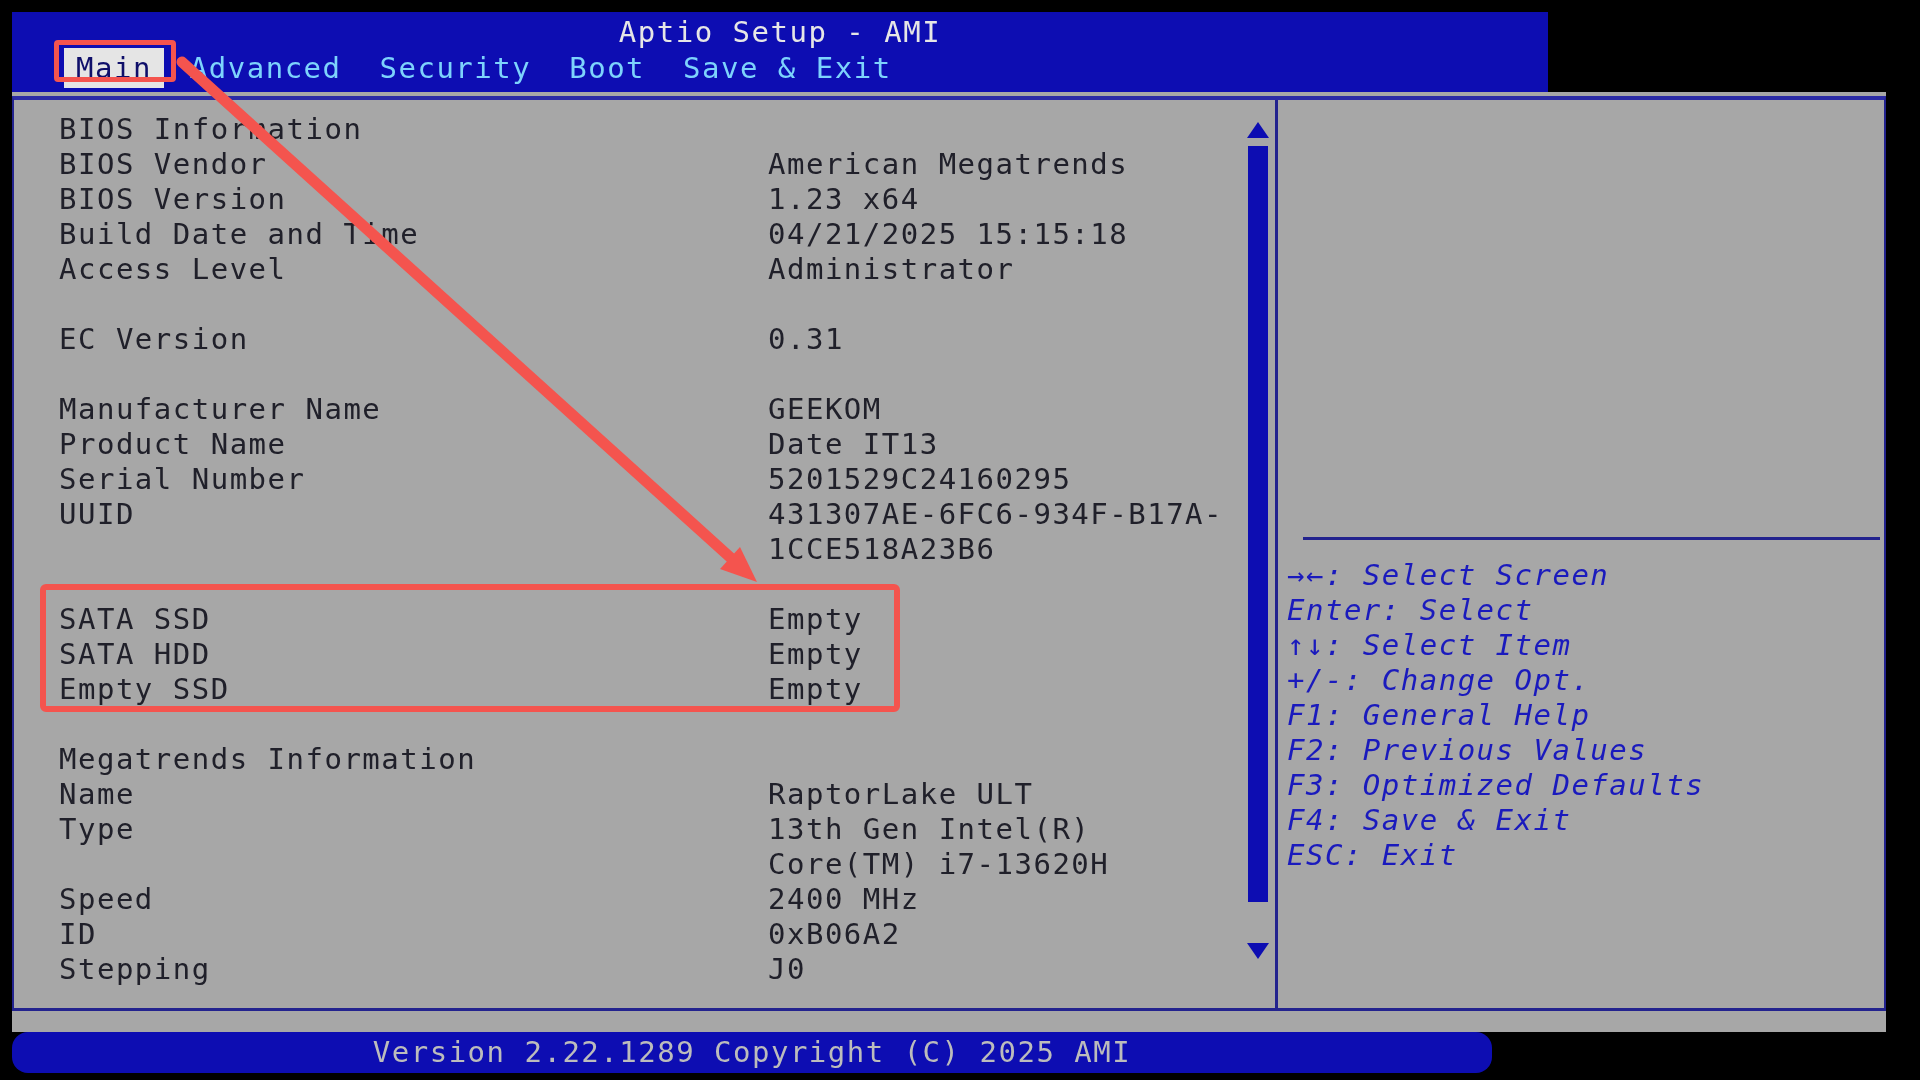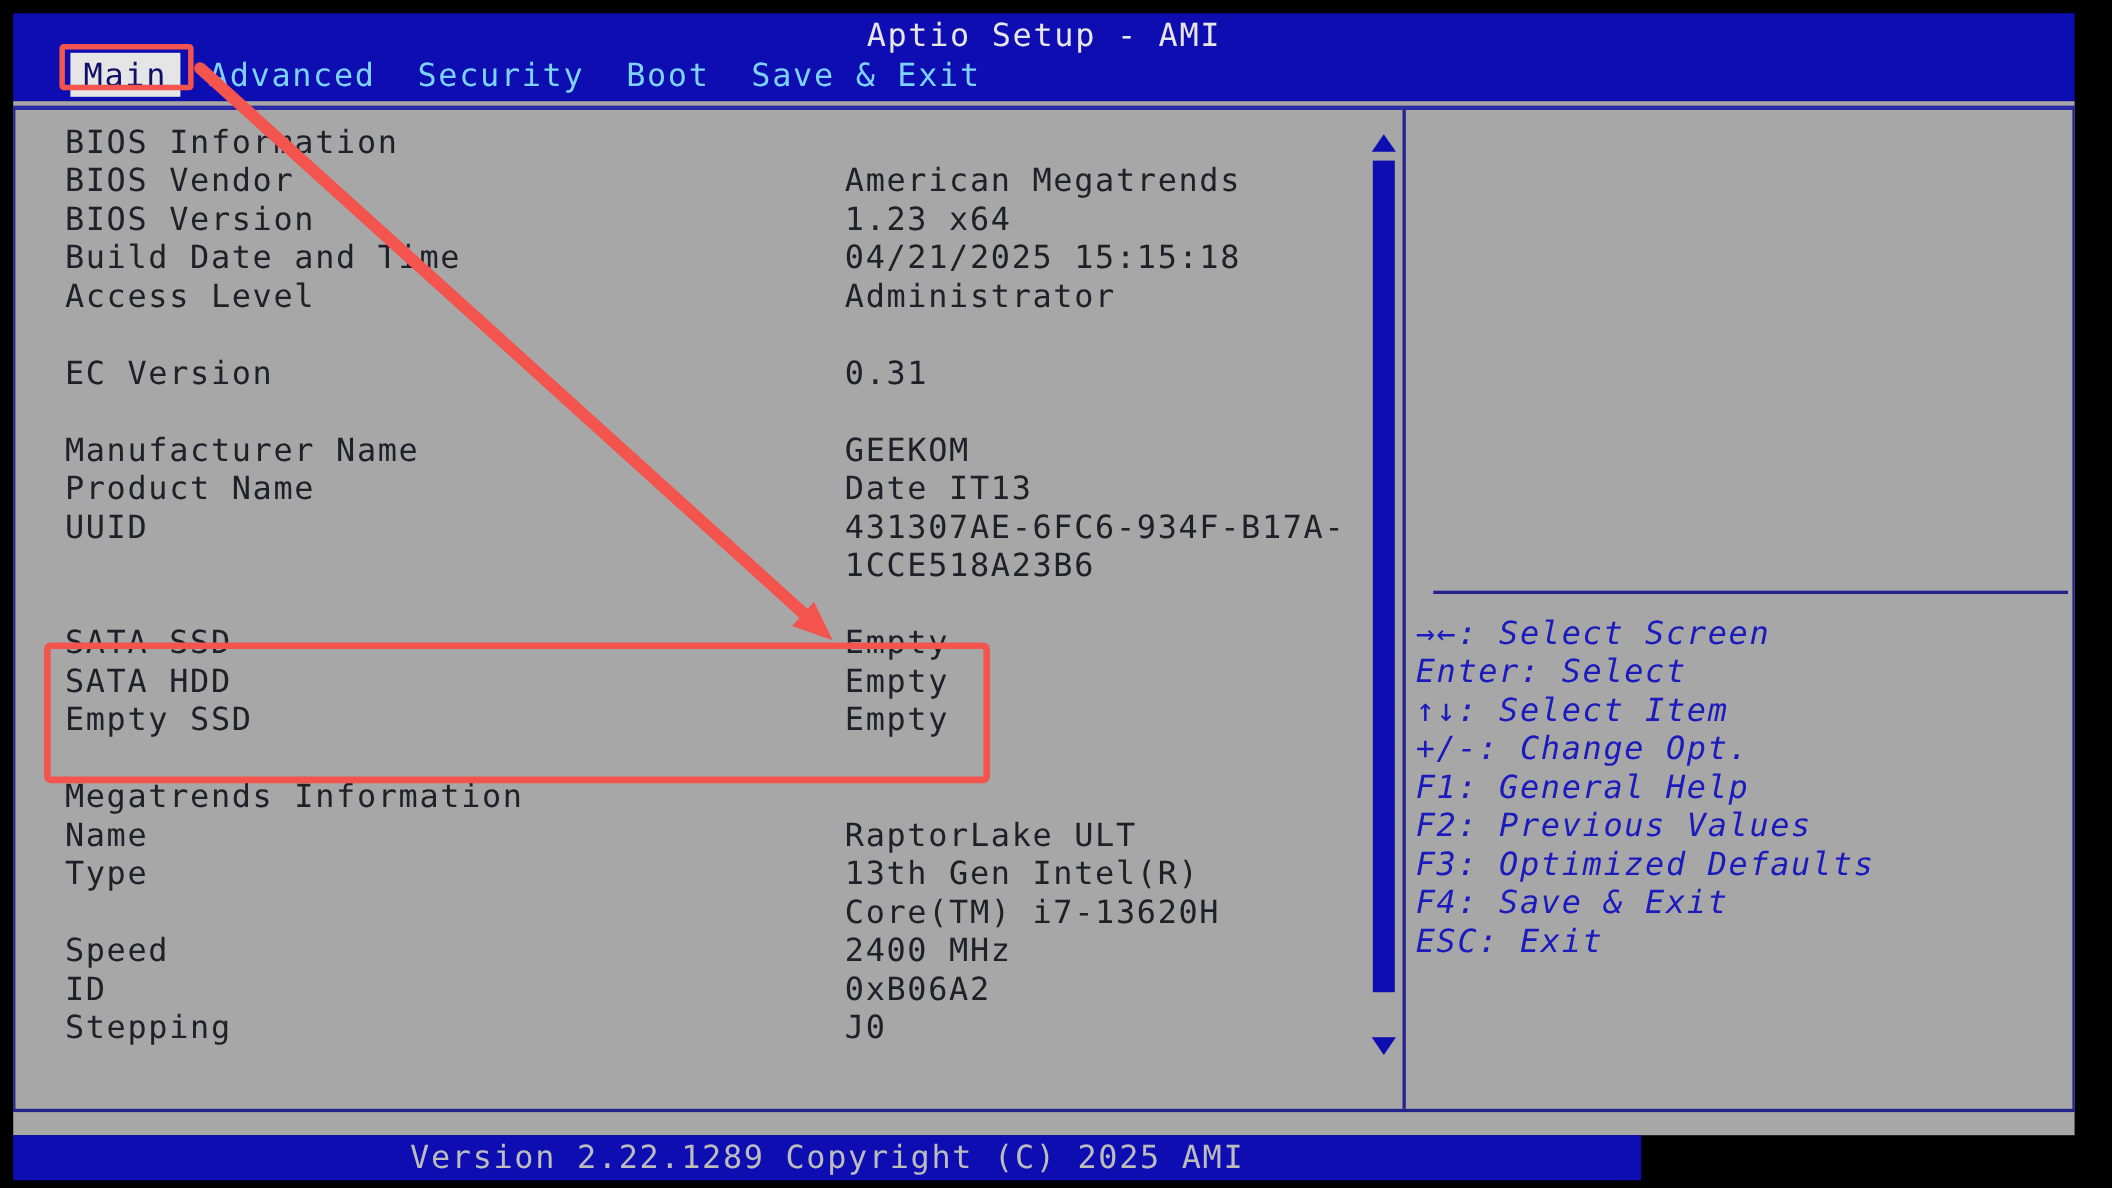--- a/index.html
+++ b/index.html
@@ -2,21 +2,21 @@
 <html><head>
 <meta charset="utf-8">
 <style>
   html,body{margin:0;padding:0;background:#000;}
   .screen{
     position:relative;width:1920px;height:1080px;background:#000;overflow:hidden;
     font-family:"DejaVu Sans Mono","Liberation Mono",monospace;
     font-size:29px;letter-spacing:1.5px;
   }
   
-  .header{position:absolute;left:12px;top:12px;width:1874px;height:80px;background:#0d0db2;}
+  .header{position:absolute;left:12px;top:12px;width:1536px;height:80px;background:#0d0db2;}
   .title{position:absolute;top:3px;left:0;width:100%;text-align:center;color:#e6e6e6;}
   .menu{position:absolute;left:52px;bottom:4px;display:flex;}
   .menu-item{color:#7dd3fc;padding:3px 12px;margin-right:14px;cursor:default;}
   .menu-item.selected{background:#e5e5e5;color:#0f0f6a;}
   
   .content{position:absolute;left:12px;top:92px;width:1874px;height:940px;background:#a7a7a7;}
   .box{position:absolute;left:0;top:4px;width:1874px;height:915px;box-sizing:border-box;
        border-top:4px solid #2b2ba6;border-bottom:3px solid #23238e;
        border-left:2px solid #23238e;border-right:2px solid #23238e;}
   .left-panel{position:absolute;left:0;top:0;width:1264px;height:100%;box-sizing:border-box;
@@ -33,21 +33,21 @@
   .scroll-down{position:absolute;top:821px;left:1px;width:0;height:0;
        border-left:11px solid transparent;border-right:11px solid transparent;
        border-top:16px solid #0d0db2;}
   
   .right-panel{position:absolute;left:1267px;top:0;width:603px;height:100%;}
   .help-divider{position:absolute;left:22px;right:4px;top:437px;height:3px;background:#23238e;}
   .help-list{position:absolute;left:6px;top:458px;color:#1a1abd;font-style:italic;}
   .help-row{height:35px;line-height:35px;white-space:pre;}
   
   .footer{position:absolute;left:12px;top:1032px;width:1480px;height:41px;background:#0d0db2;
-       color:#bcbcbc;text-align:center;line-height:41px;}
+       color:#bcbcbc;text-align:center;line-height:41px;border-radius:16px;}
   
   .anno-main{position:absolute;left:54px;top:40px;width:112px;height:32px;
        border:5px solid #f4544e;border-radius:4px;z-index:20;}
   .anno-sata{position:absolute;left:40px;top:584px;width:848px;height:116px;
        border:6px solid #f4544e;border-radius:6px;z-index:20;}
   .anno-arrow{position:absolute;left:0;top:0;width:1920px;height:1080px;
        pointer-events:none;z-index:21;}
 </style>
 </head>
 <body>
@@ -89,20 +89,21 @@
             <div class="row"><span class="label"></span><span class="value"></span></div>
 
             <div class="row"><span class="label">EC Version</span><span class="value">0.31</span></div>
 
             <div class="row"><span class="label"></span><span class="value"></span></div>
 
             <div class="row"><span class="label">Manufacturer Name</span><span class="value">GEEKOM</span></div>
 
             <div class="row"><span class="label">Product Name</span><span class="value">Date IT13</span></div>
 
+            <div class="row"><span class="label">Serial Number</span><span class="value">5201529C24160295</span></div>
 
             <div class="row"><span class="label">UUID</span><span class="value">431307AE-6FC6-934F-B17A-</span></div>
 
             <div class="row"><span class="label"></span><span class="value">1CCE518A23B6</span></div>
 
             <div class="row"><span class="label"></span><span class="value"></span></div>
 
             <div class="row"><span class="label">SATA SSD</span><span class="value">Empty</span></div>
 
             <div class="row"><span class="label">SATA HDD</span><span class="value">Empty</span></div>

